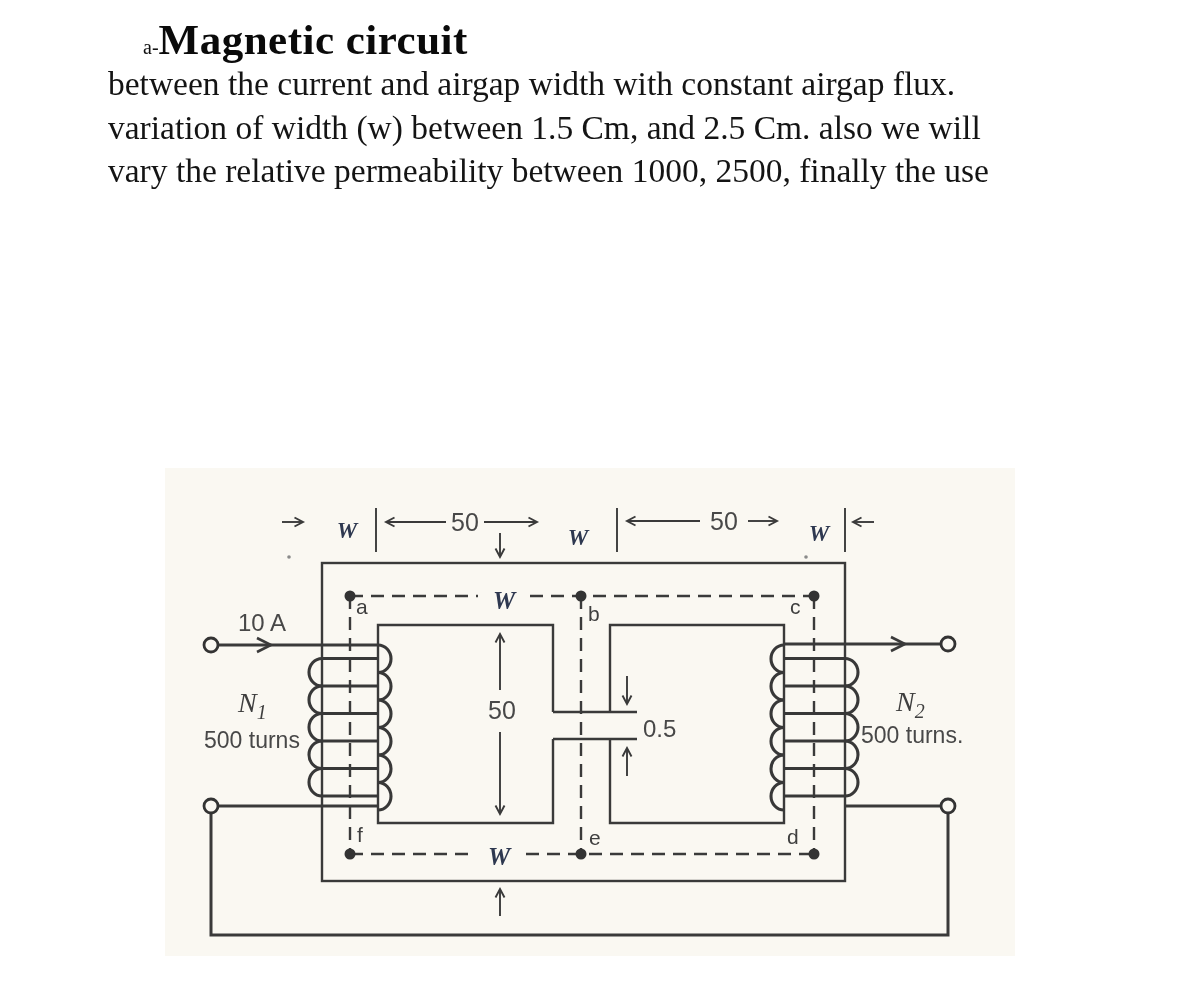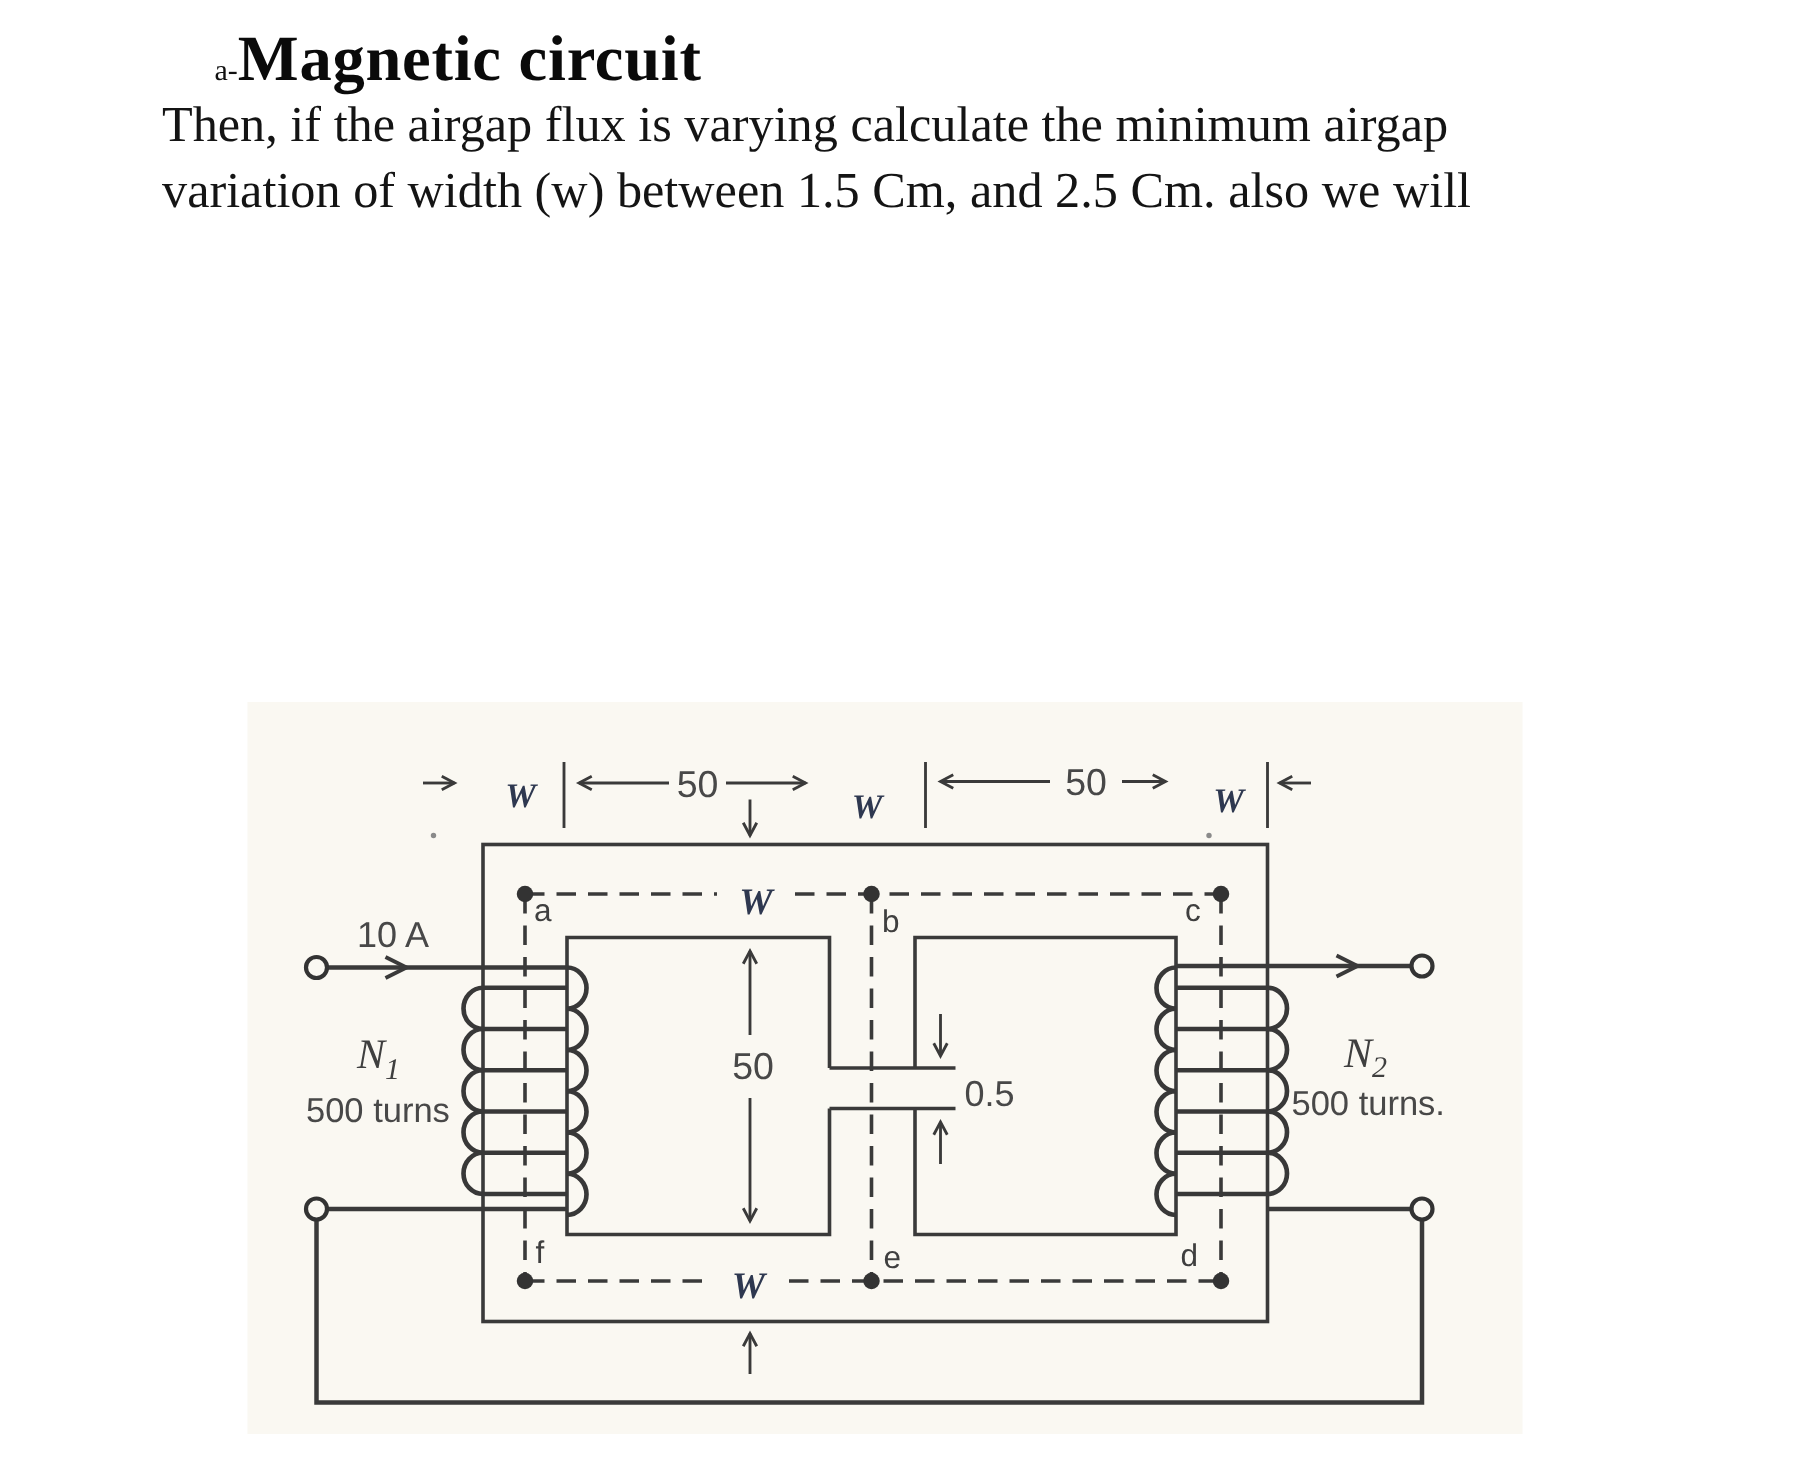--- a/index.html
+++ b/index.html
@@ -21,22 +21,23 @@
   .nlab{font-family:"Liberation Serif","DejaVu Serif",serif;font-style:italic;fill:#3f3f3f;}
 </style>
 </head>
 <body>
 
 <div id="page">
 
   <h1 id="title" ize=""><span class="prefix">a-</span><span class="main">Magnetic circuit</span></h1>
 
   <div id="para">
-    <div class="pline">Then, if the airgap flux is varying calculate the minimum airgap</div>
+    <div class="pline">between the current and airgap width with constant airgap flux.</div>
     <div class="pline">variation of width (w) between 1.5 Cm, and 2.5 Cm. also we will</div>
+    <div class="pline">vary the relative permeability between 1000, 2500, finally the use</div>
   </div>
 
   <svg id="fig" viewBox="0 0 1200 981" xmlns="http://www.w3.org/2000/svg">
     <defs>
       <marker id="ah" markerWidth="16" markerHeight="14" refX="11" refY="6" orient="auto" markerUnits="userSpaceOnUse">
         <path d="M2.5,1.5 L11,6 L2.5,10.5" fill="none" stroke="#3a3a3a" stroke-width="1.9"></path>
       </marker>
     </defs>
 
     <rect x="165" y="468" width="850" height="488" fill="#faf8f2"></rect>

